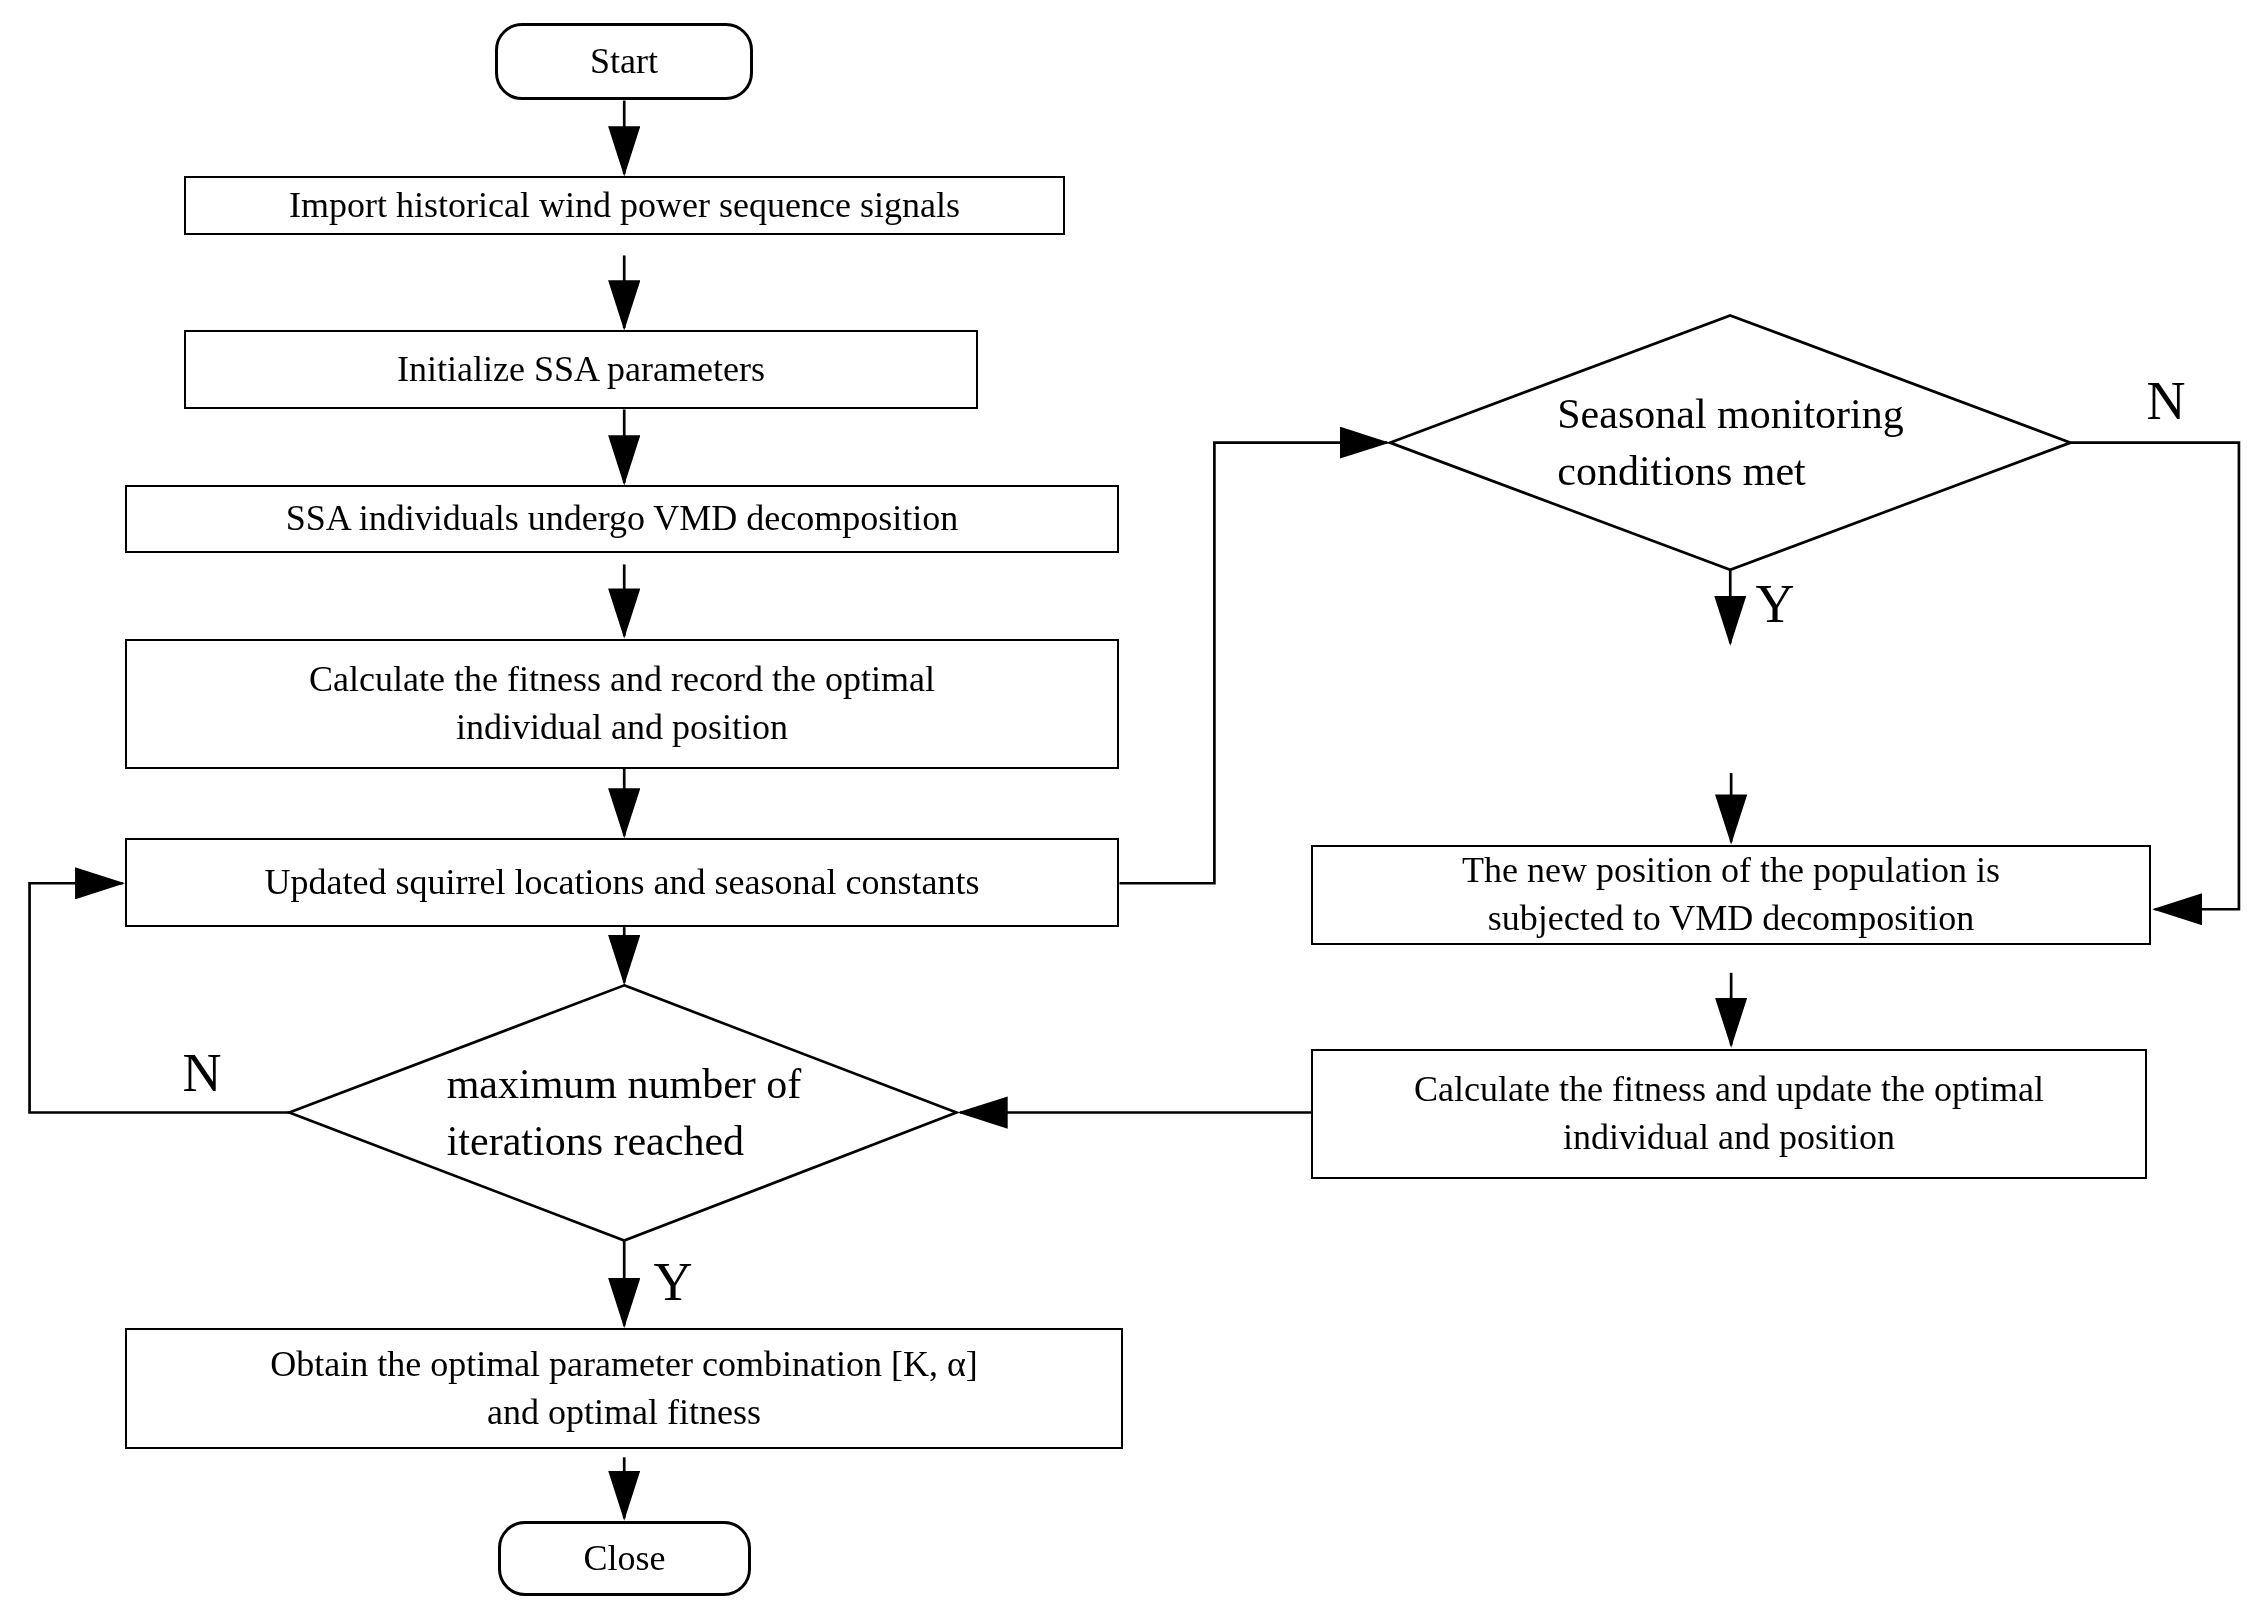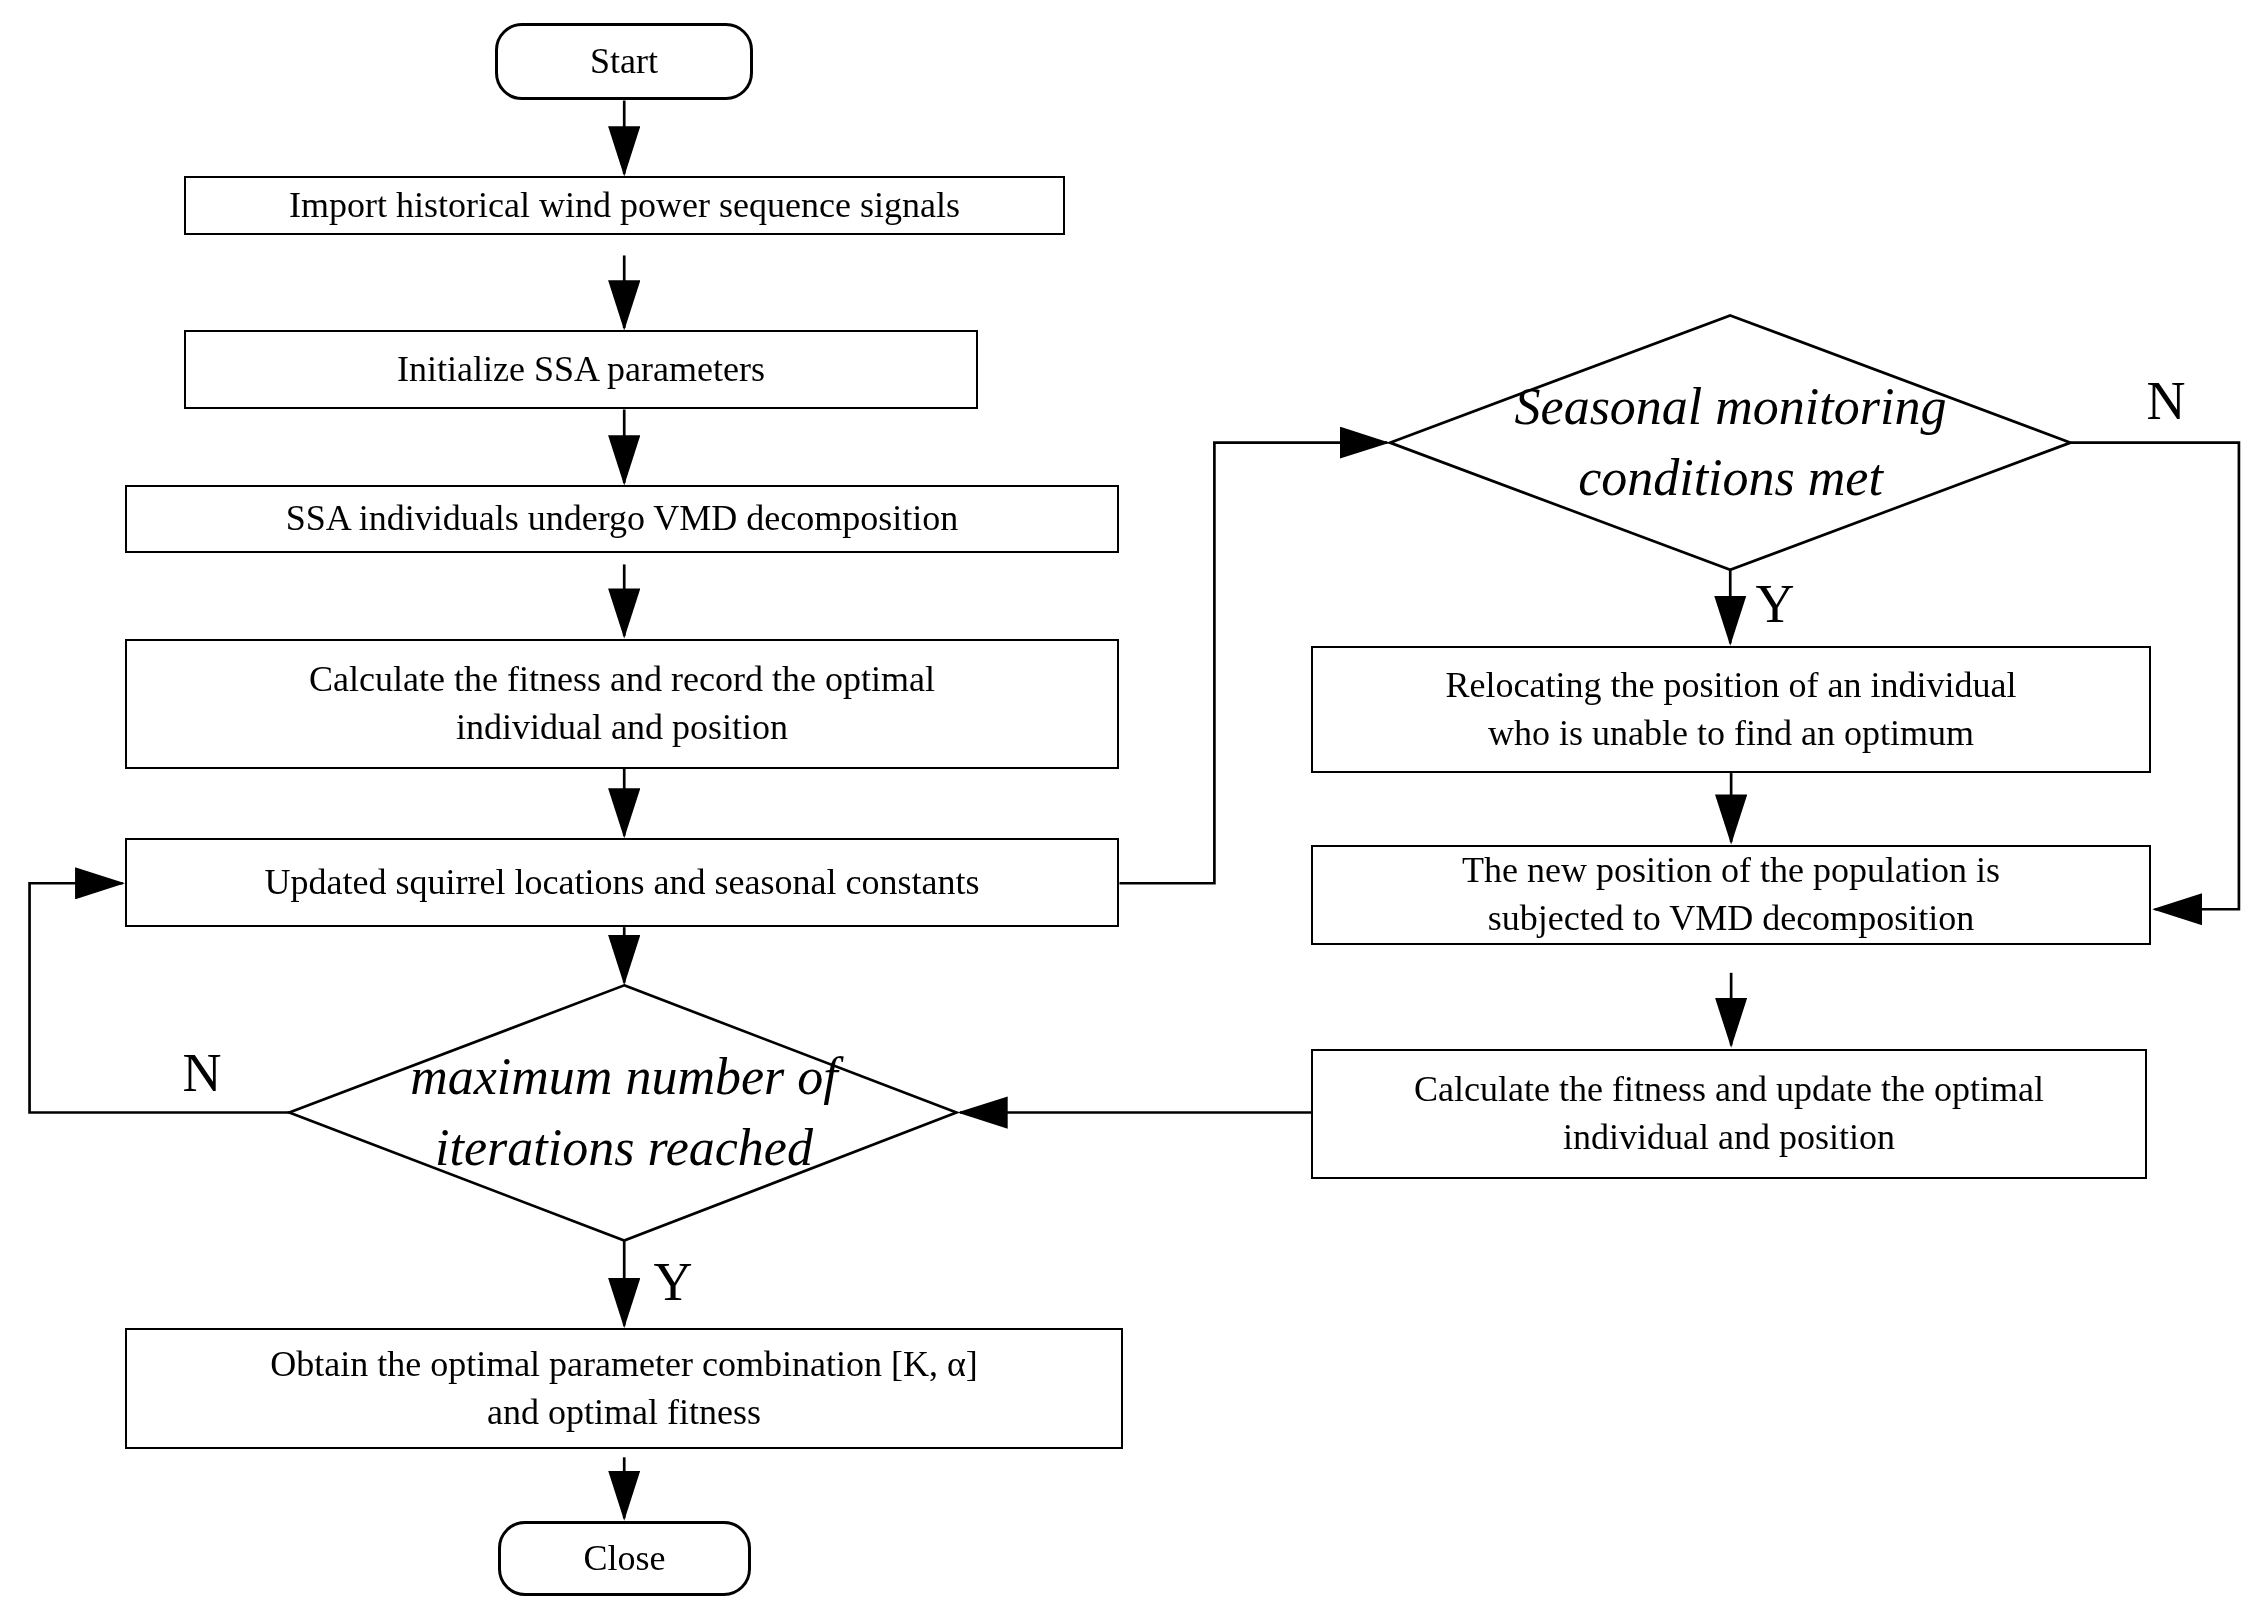--- a/index.html
+++ b/index.html
@@ -35,27 +35,26 @@
   .terminator {
     border-radius: 27px;
     border-width: 3.6px;
   }
   .diamond-text {
     position: absolute;
     z-index: 2;
     display: flex;
     align-items: center;
     justify-content: center;
-    text-align: center;
+    text-align: left;
     white-space: pre-line;
-    font-size: 52px;
+    font-size: 42px;
     line-height: 1.35;
     background: transparent;
     border: none;
-    font-style: italic;
   }
   .edge-label {
     position: absolute;
     z-index: 3;
     font-size: 54px;
     line-height: 1;
     transform: translate(-50%, -50%);
   }
 </style>
 </head>
@@ -104,22 +103,20 @@
   <div class="node" style="left:125px; top:485px; width:994px; height:68px;">SSA individuals undergo VMD decomposition</div>
 
   <div class="node" style="left:125px; top:639px; width:994px; height:130px;">Calculate the fitness and record the optimal
 individual and position</div>
 
   <div class="node" style="left:125px; top:838px; width:994px; height:89px;">Updated squirrel locations and seasonal constants</div>
 
   <div class="node" style="left:125px; top:1328px; width:998px; height:121px;">Obtain the optimal parameter combination [K, α]
 and optimal fitness</div>
 
-  <div class="node" style="left:1311px; top:646px; width:840px; height:127px;">Relocating the position of an individual
-who is unable to find an optimum</div>
 
   <div class="node" style="left:1311px; top:845px; width:840px; height:100px;">The new position of the population is
 subjected to VMD decomposition</div>
 
   <div class="node" style="left:1311px; top:1049px; width:836px; height:130px;">Calculate the fitness and update the optimal
 individual and position</div>
 
   <div class="diamond-text" style="left:376px; top:1041px; width:496px; height:143px;">maximum number of
 iterations reached</div>
 

